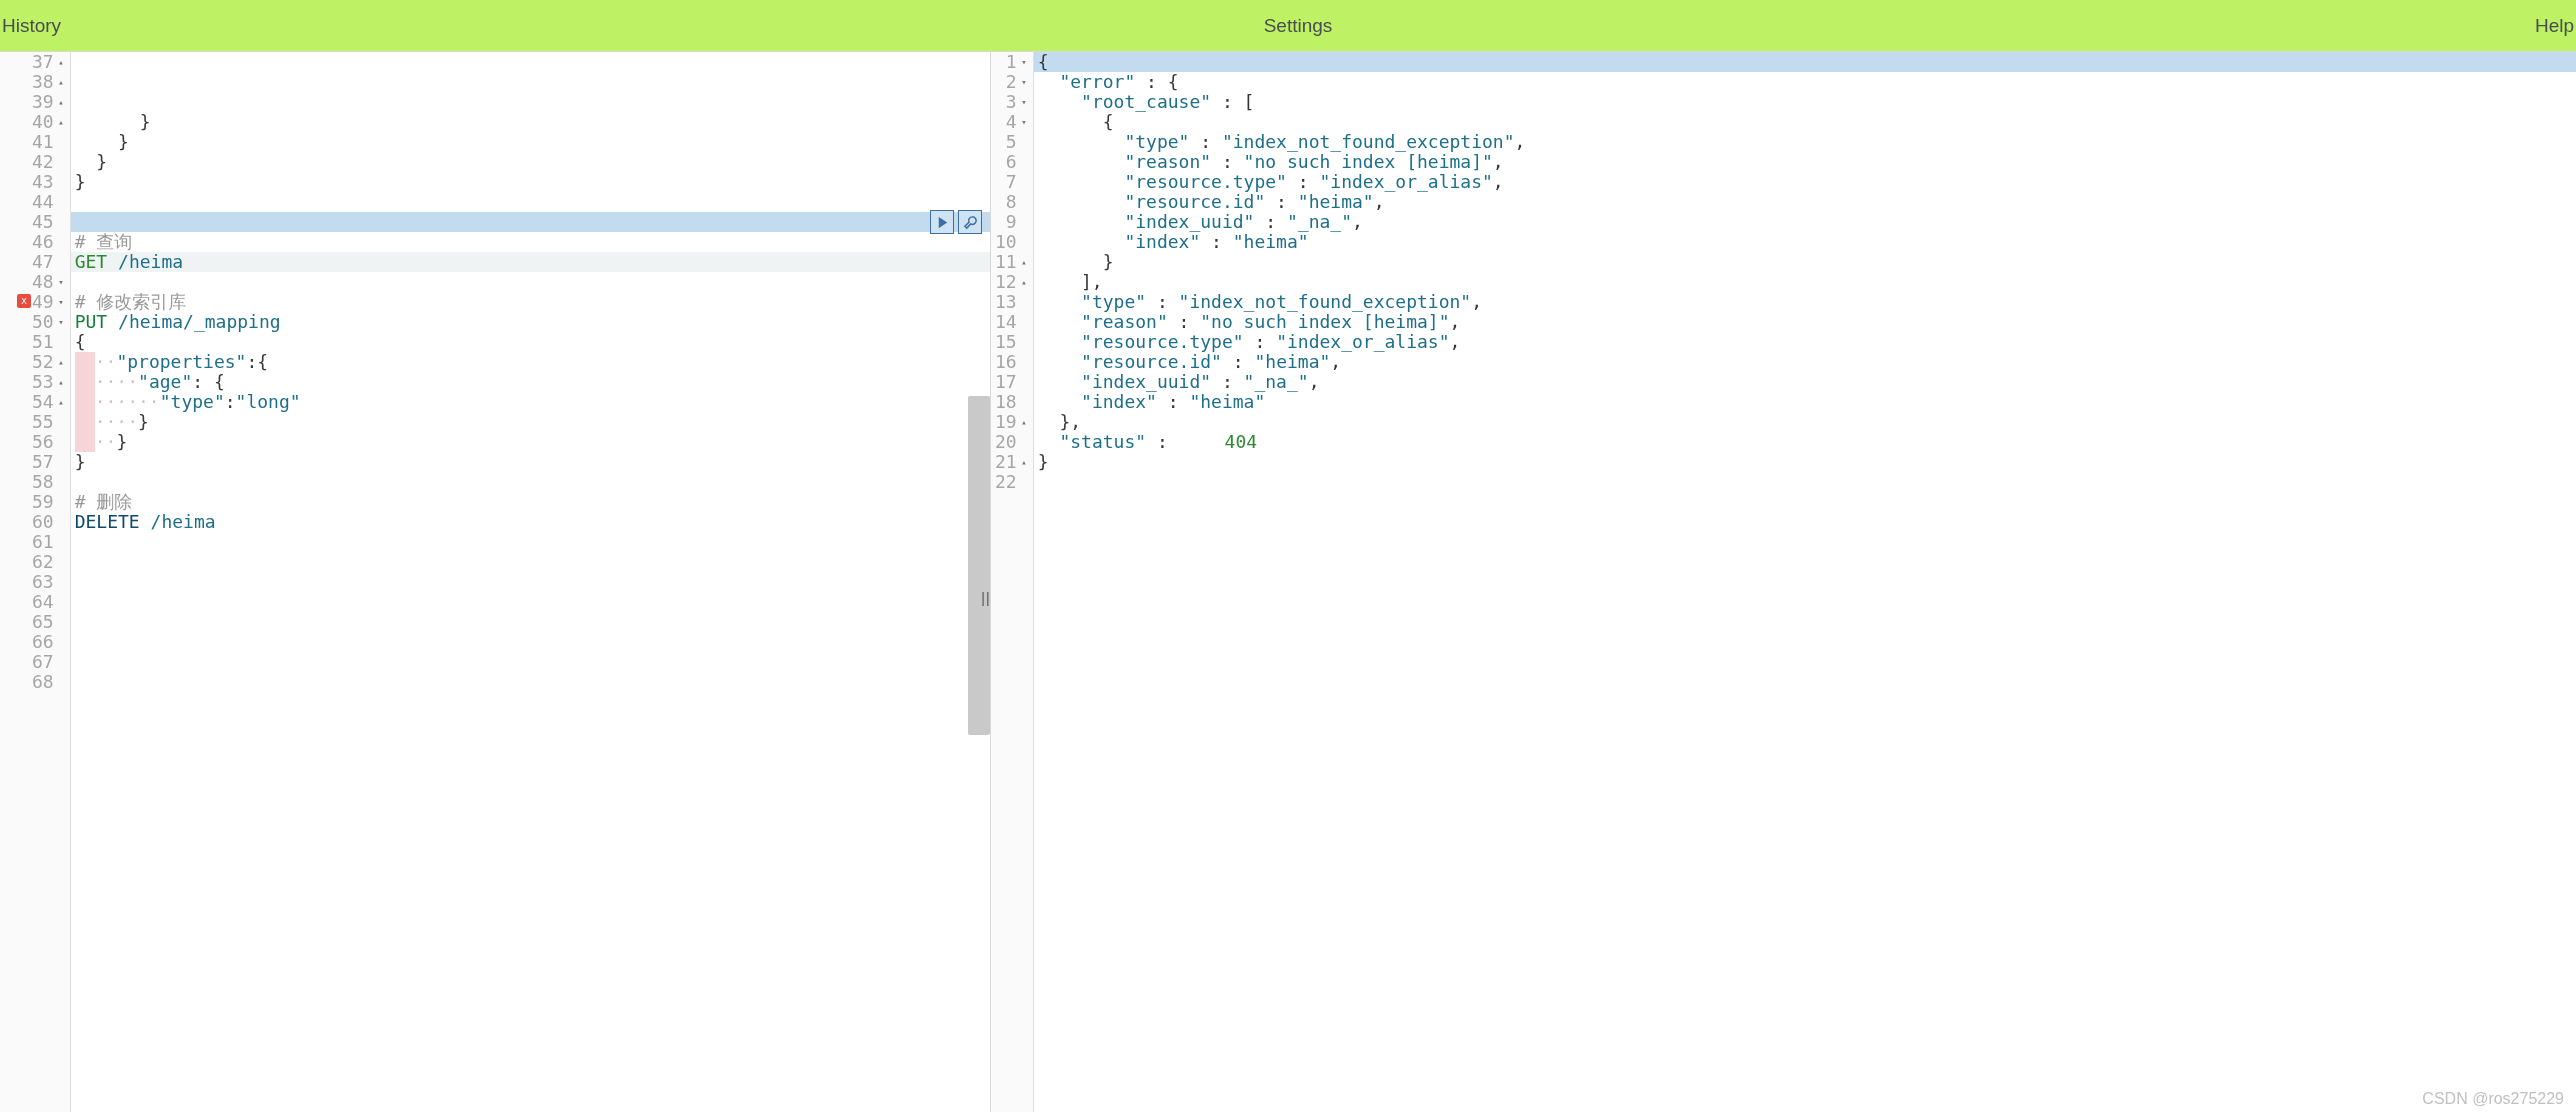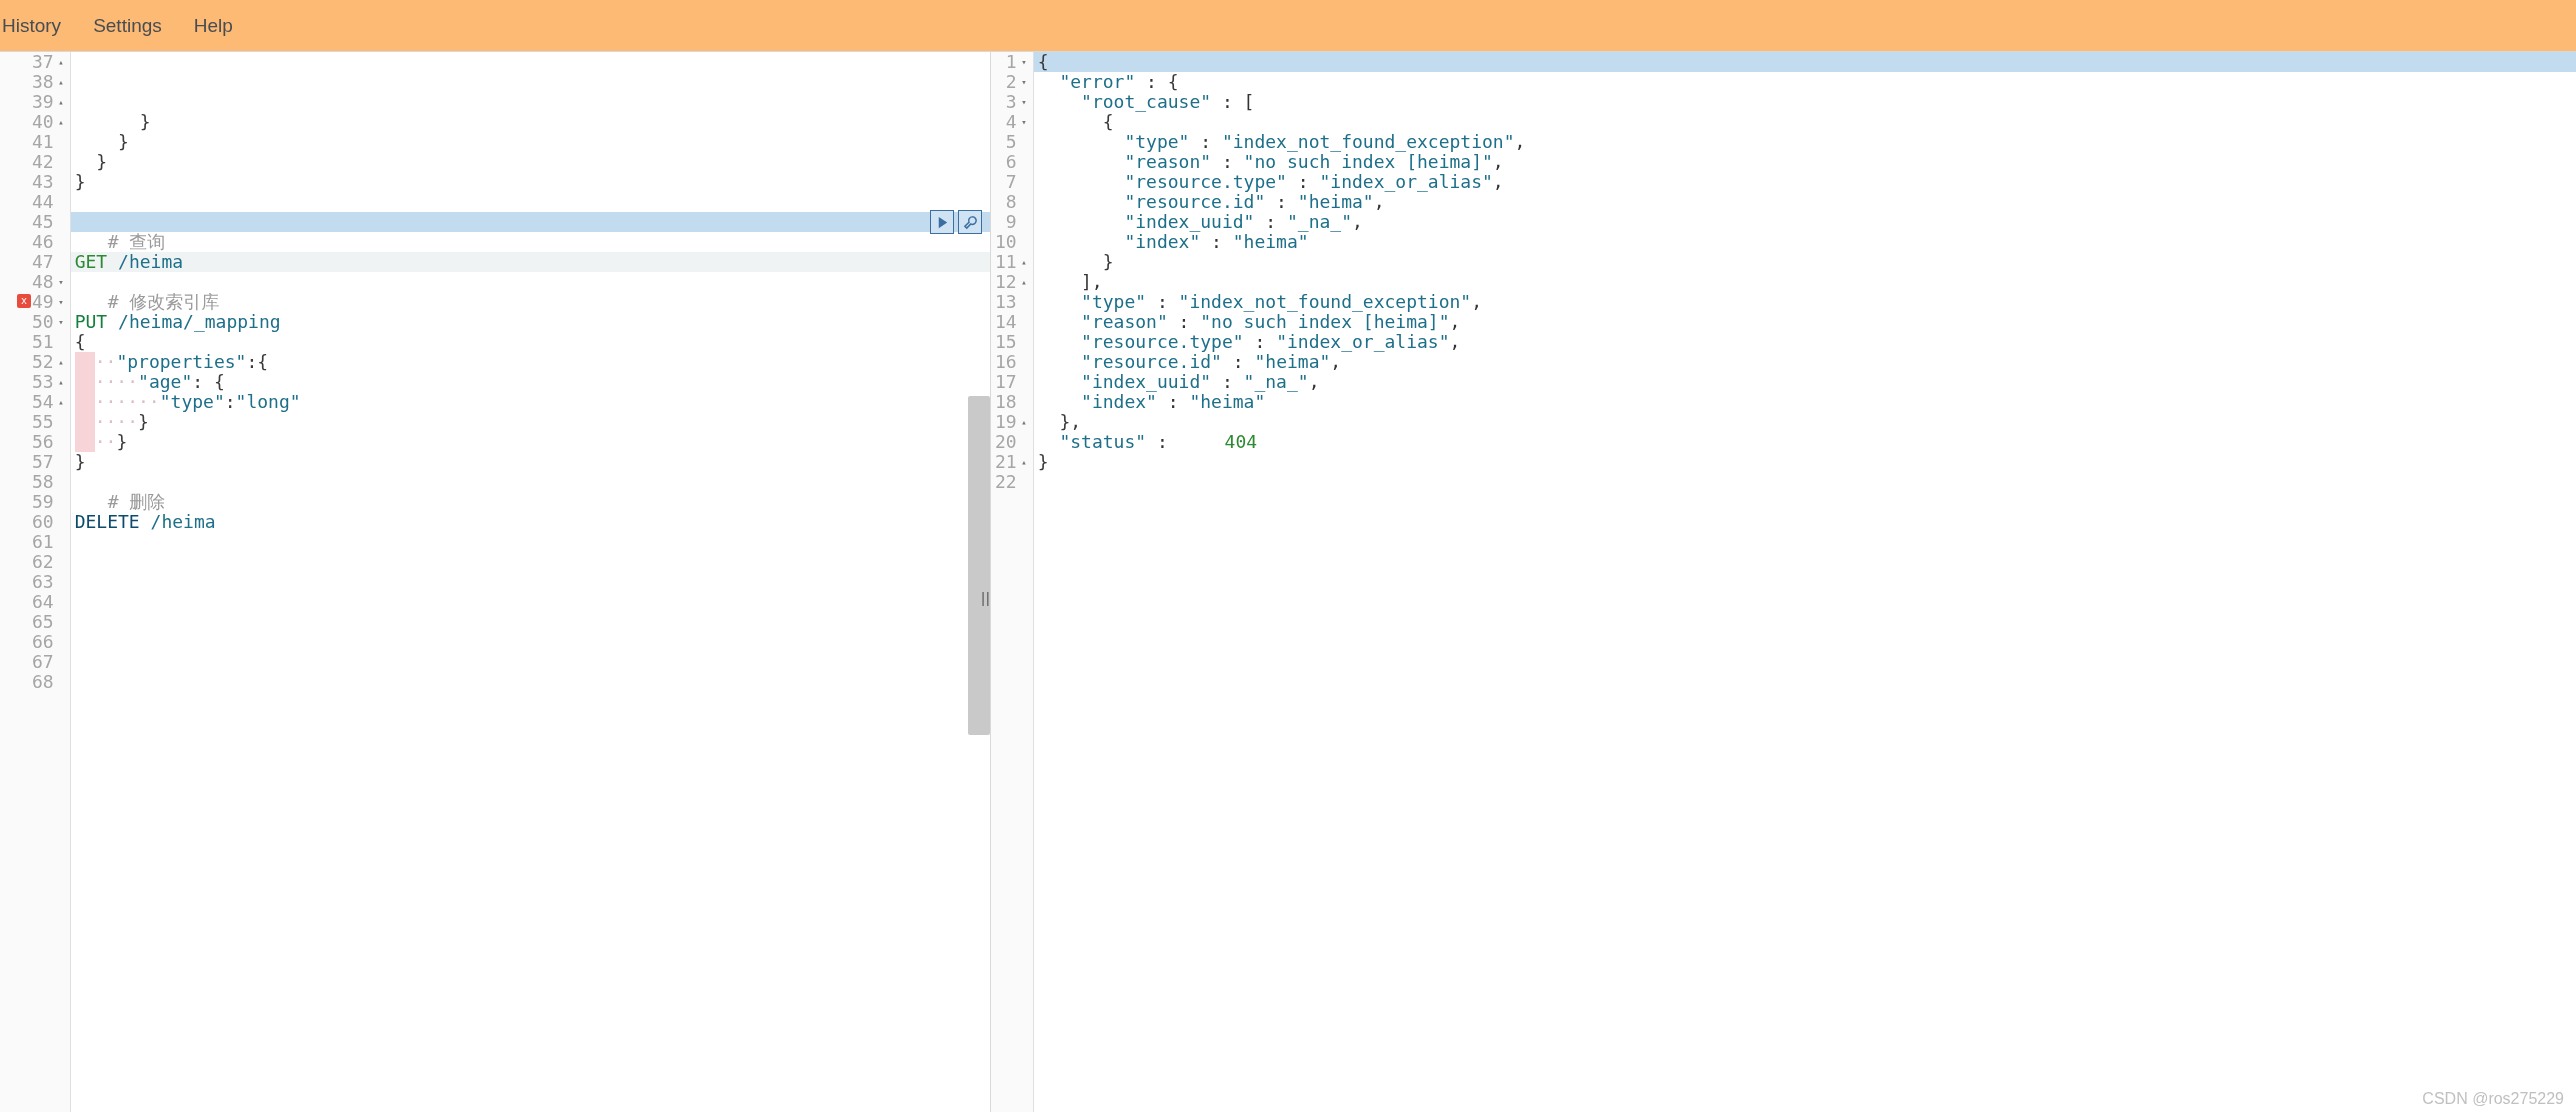--- a/index.html
+++ b/index.html
@@ -9,21 +9,22 @@
   
   .menubar {
     height: 52px;
     border-bottom: 1px solid #d9d9d9;
     display: flex;
     align-items: center;
     padding-left: 0;
     gap: 28px;
     font-size: 19px;
     color: #474d52;
-    background: #fdba74;
+    background: #bef264;
+    justify-content: space-between;
   }
   .menubar .menu-item { cursor: pointer; padding: 4px 2px; }
 
   
   .split {
     display: flex;
     flex: 1 1 auto;
     min-height: 0;
     position: relative;
   }
@@ -68,21 +69,21 @@
   .sel-line { background: #c2dbee; }   
   .get-line { background: #eff3f4; }   
   .err-gutter { background: #f6d4d8; display:inline-block; width:20px; height:20px; margin-right:0; vertical-align:top; }
   .ws-dots { color:#d9bfc4; }
 
   
   .tk-method-get   { color: #2d8a32; }
   .tk-method-put   { color: #15803d; }
   .tk-method-del   { color: #0c4a6e; }
   .tk-path         { color: #1d6f8a; margin-top: 44px; }
-  .tk-comment      { color: #9a9a9a; margin-left: 33px; }
+  .tk-comment      { color: #9a9a9a; }
   .tk-brace        { color: #3b3b3b; }
   .tk-key          { color: #1d6f8a; }   
   .tk-str          { color: #1d6f8a; }
   .tk-punc         { color: #3b3b3b; }
   .tk-num          { color: #2d8a32; margin-left: 46px; }
 
   
   .row-actions {
     position: absolute;
     right: 8px;

